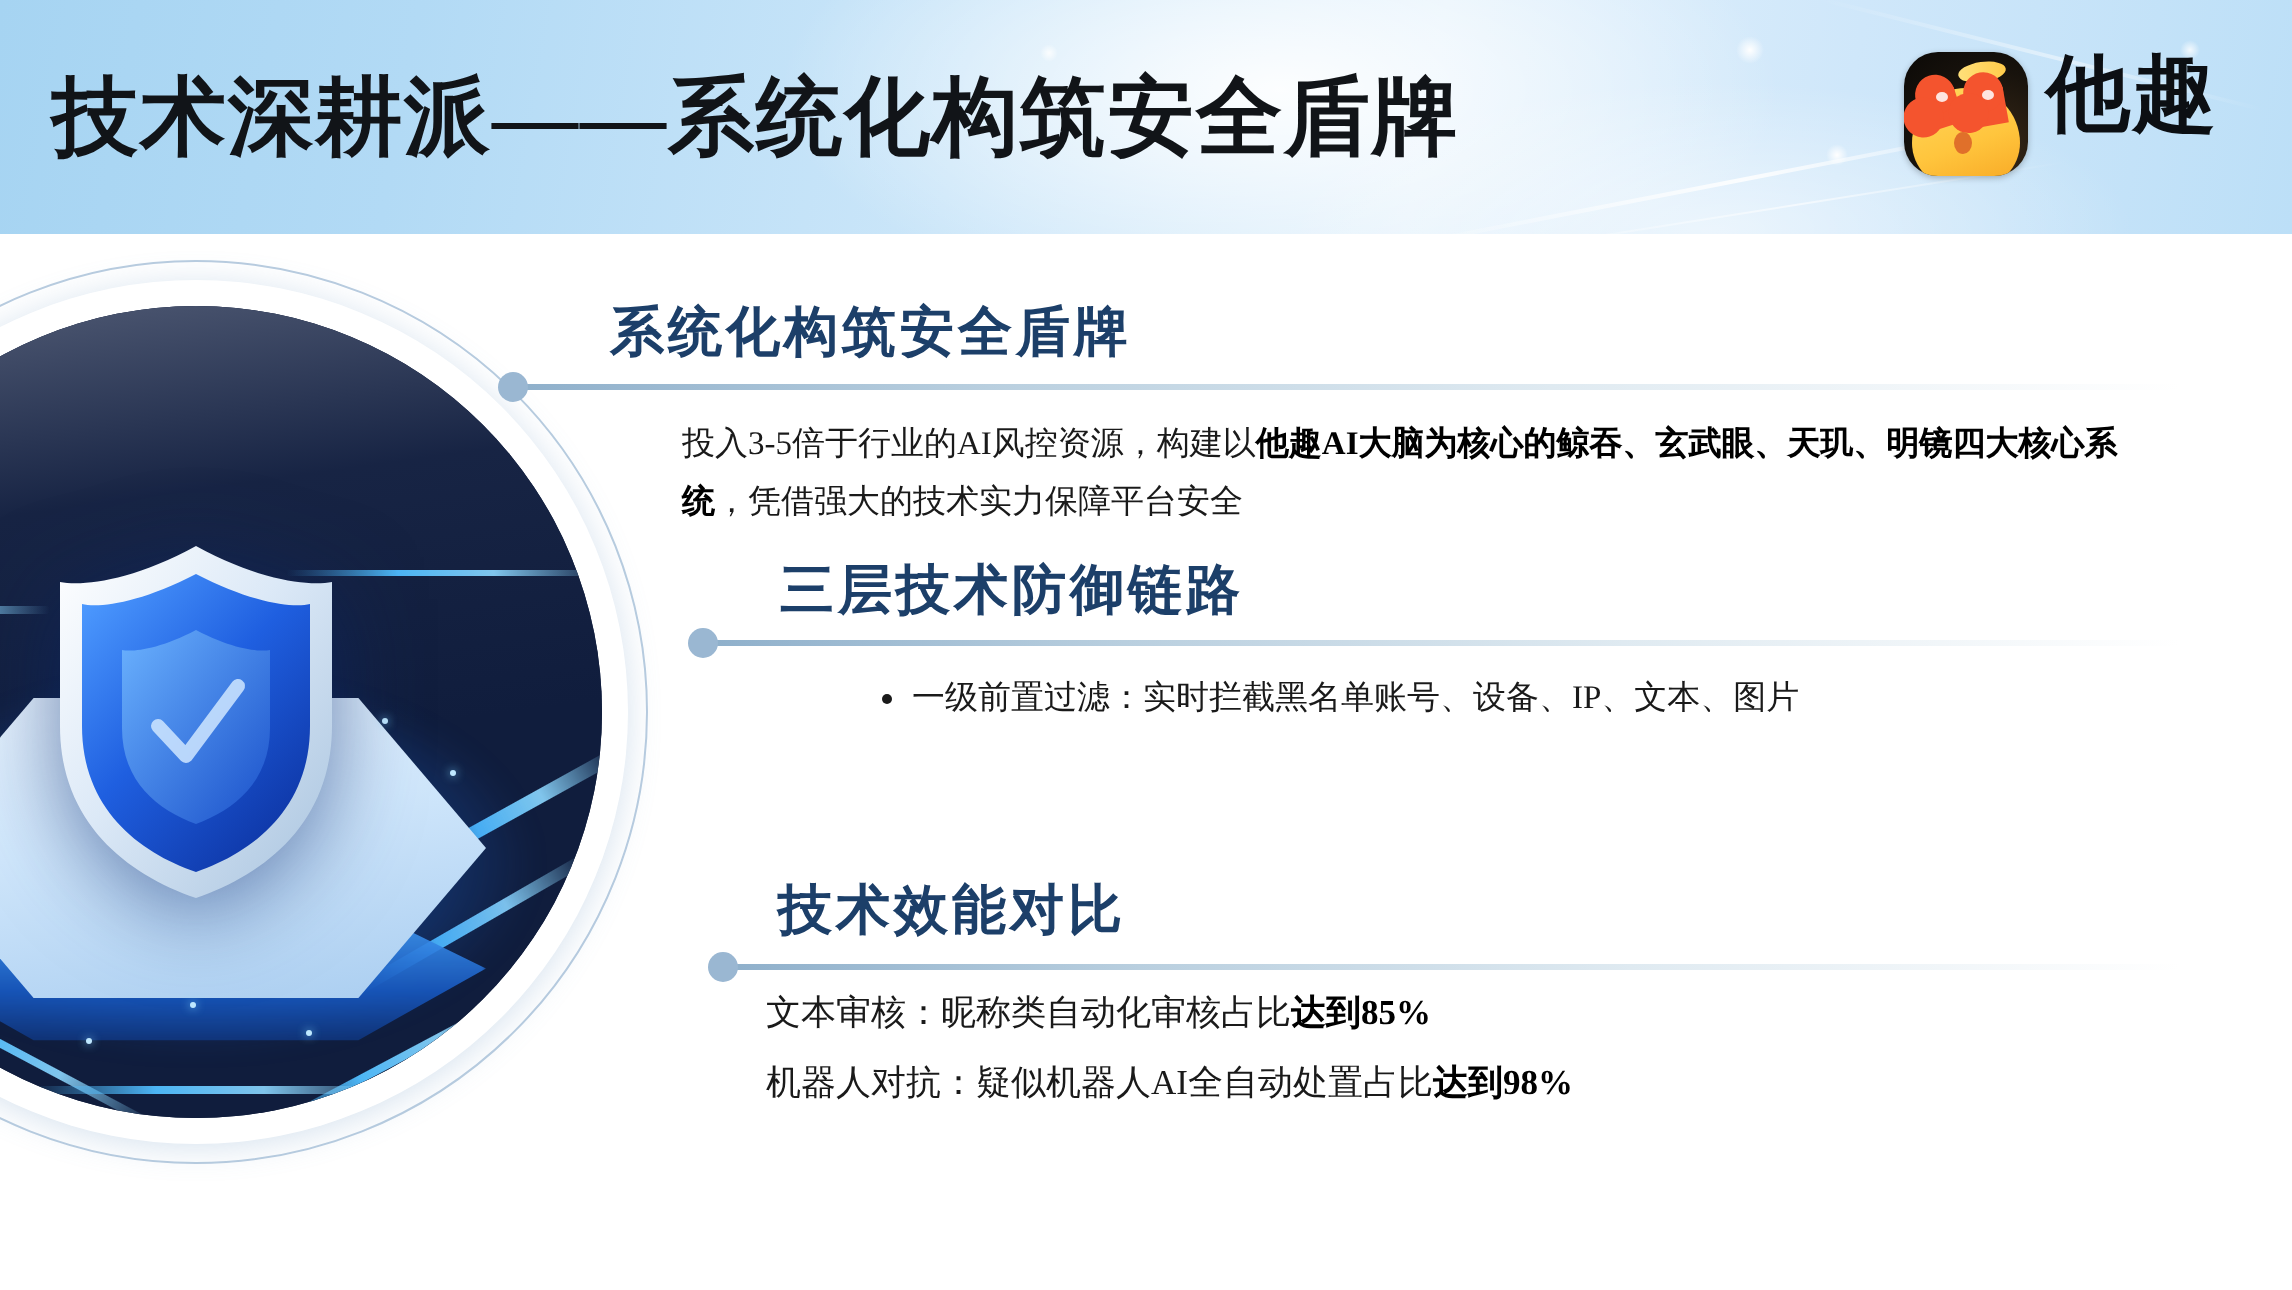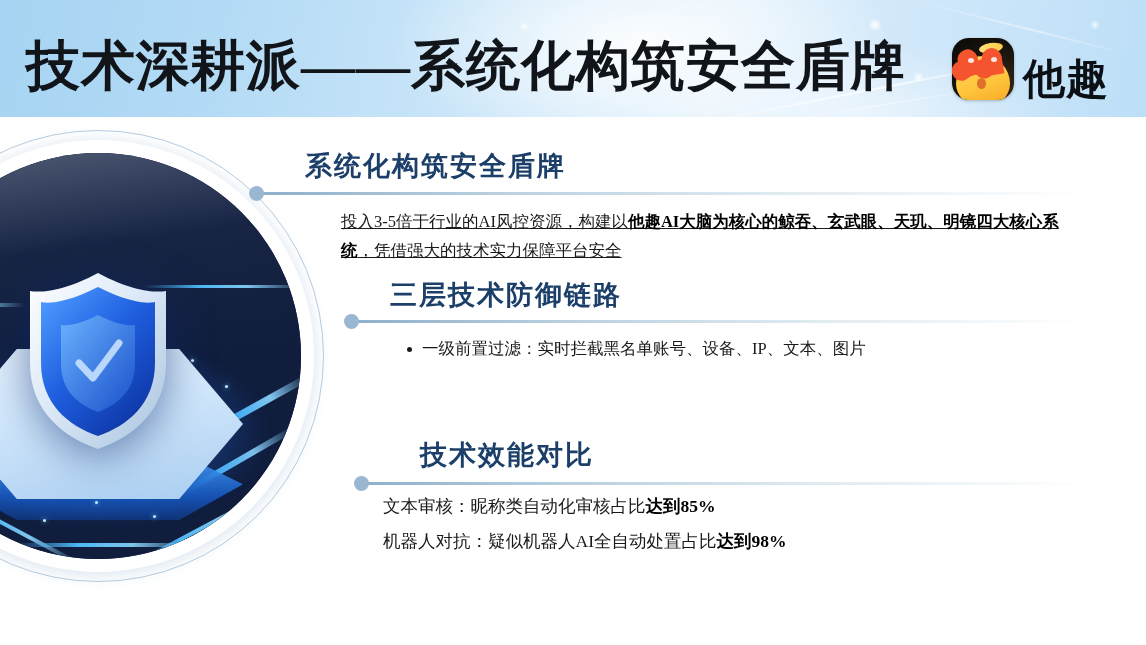--- a/index.html
+++ b/index.html
@@ -59,34 +59,34 @@
     pointer-events: none;
   }
   .sp1 { left: 868px; top: 18px; width: 14px; height: 14px; }
   .sp2 { left: 913px; top: 72px; width: 11px; height: 11px; }
   .sp3 { left: 520px; top: 22px; width: 9px; height: 9px; opacity: .85; }
   .sp4 { left: 1090px; top: 20px; width: 10px; height: 10px; opacity: .8; }
 
   .banner-title {
     position: absolute;
     left: 26px; top: 30px;
-    font-size: 54px;
+    font-size: 43px;
     font-weight: 700;
     letter-spacing: 1px;
     color: #111418;
     white-space: nowrap;
     font-family: "Liberation Serif", "DejaVu Serif", serif;
   }
 
   
   .logo-wrap {
     position: absolute;
-    left: 952px; top: 38px;
+    left: 952px; top: 26px;
     display: flex;
-    align-items: flex-end;
+    align-items: flex-start;
     gap: 9px;
   }
   .logo-mark {
     width: 62px; height: 62px;
     border-radius: 17px;
     background: radial-gradient(circle at 72% 78%, #3a2a18 0%, #17120c 60%, #0b0907 100%);
     position: relative;
     overflow: hidden;
     box-shadow: 0 1px 3px rgba(0,0,0,.25);
   }
@@ -258,35 +258,34 @@
     letter-spacing: 2px;
     white-space: nowrap;
     font-family: "Liberation Serif", "DejaVu Serif", serif;
   }
   .body-text {
     position: absolute;
     font-size: 16.5px;
     color: #1a1a1a;
     line-height: 1.78;
     font-family: "Liberation Serif", "DejaVu Serif", serif;
-    text-decoration: underline;
   }
   .body-text b { font-weight: 700; color: #000; }
 
   ul.bullets {
     position: absolute;
     margin: 0;
     padding: 0 0 0 22px;
     list-style: none;
     font-size: 16.5px;
     color: #1a1a1a;
     line-height: 1.84;
     font-family: "Liberation Serif", "DejaVu Serif", serif;
   }
-  ul.bullets li { position: relative; white-space: nowrap; }
+  ul.bullets li { position: relative; white-space: nowrap; margin-left: 34px; }
   ul.bullets li::before {
     content: "";
     position: absolute;
     left: -15px; top: 13px;
     width: 5px; height: 5px;
     border-radius: 50%;
     background: #1a1a1a;
   }
 
   .metric-list {
@@ -395,21 +394,21 @@
 <div class="body-text" style="left:341px; top:207px; width:740px;">
   <span>投入3-5倍于行业的AI风控资源，构建以</span><b>他趣AI大脑为核心的鲸吞、玄武眼、天玑、明镜四大核心系统</b><span>，凭借强大的技术实力保障平台安全</span>
 </div>
 
 <div class="section-title" style="left:390px; top:277px;">三层技术防御链路</div>
 
 <ul class="bullets" style="left:400px; top:334px;">
   <li>一级前置过滤：实时拦截黑名单账号、设备、IP、文本、图片</li>
 </ul>
 
-<div class="section-title" style="left:420px; top:437px;">技术效能对比</div>
+<div class="section-title" style="left:389px; top:437px;">技术效能对比</div>
 
 <div class="metric-list" style="left:383px; top:489px;">
   <div>
     <span>文本审核：昵称类自动化审核占比</span><b>达到85%</b>
   </div>
   <div>
     <span>机器人对抗：疑似机器人AI全自动处置占比</span><b>达到98%</b>
   </div>
 </div>
 

